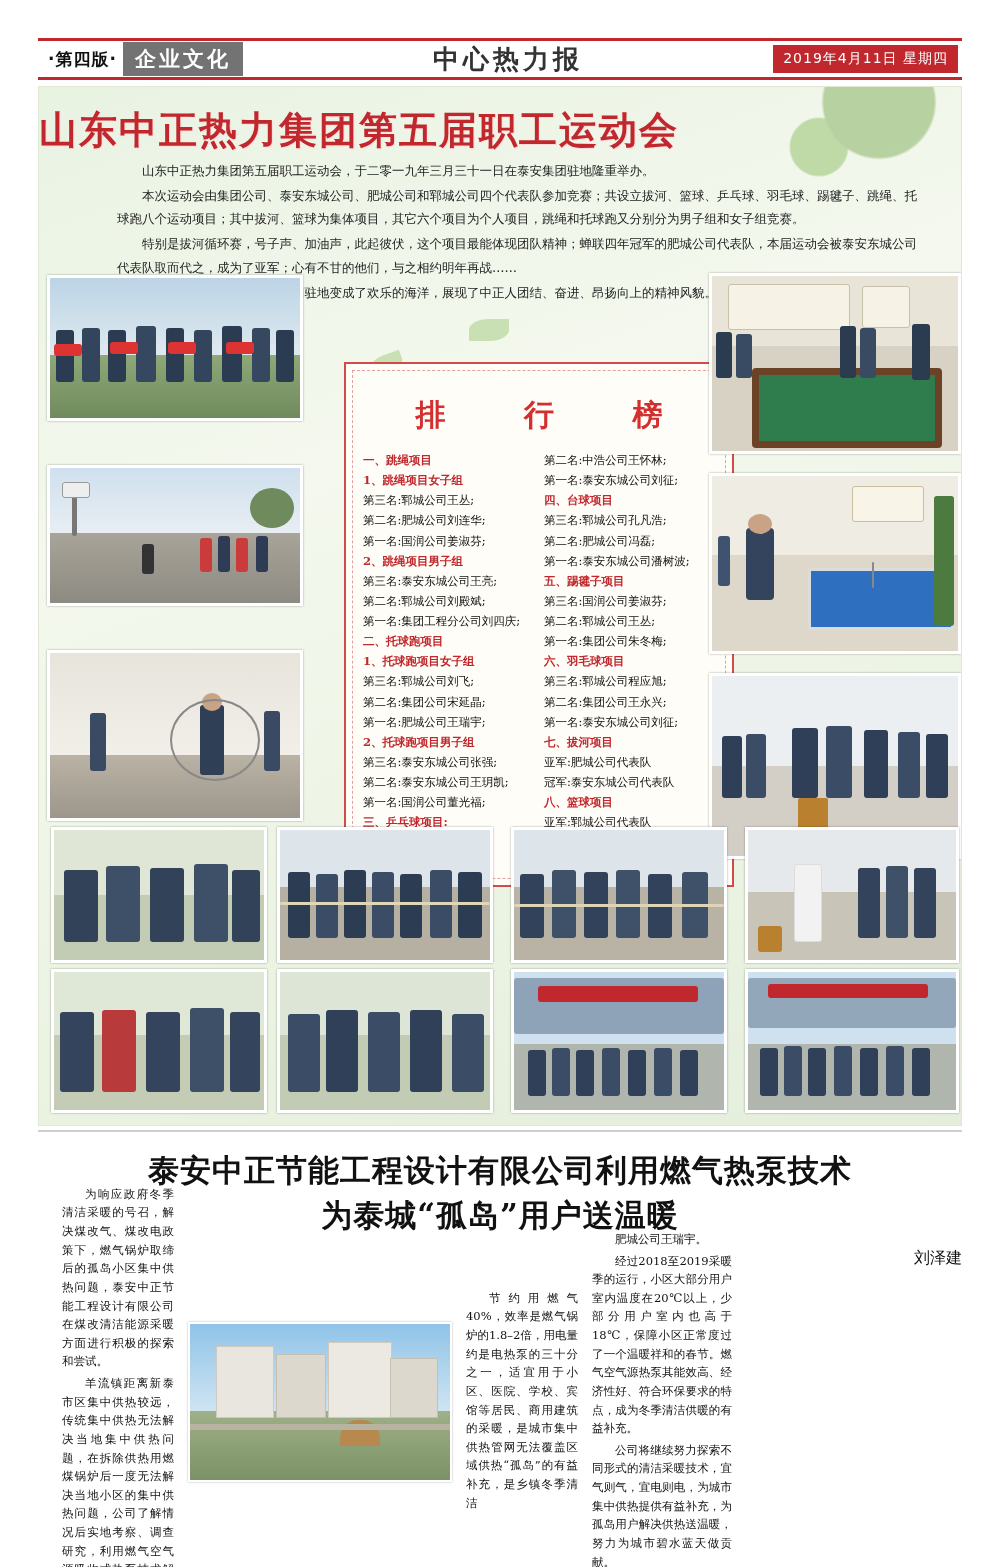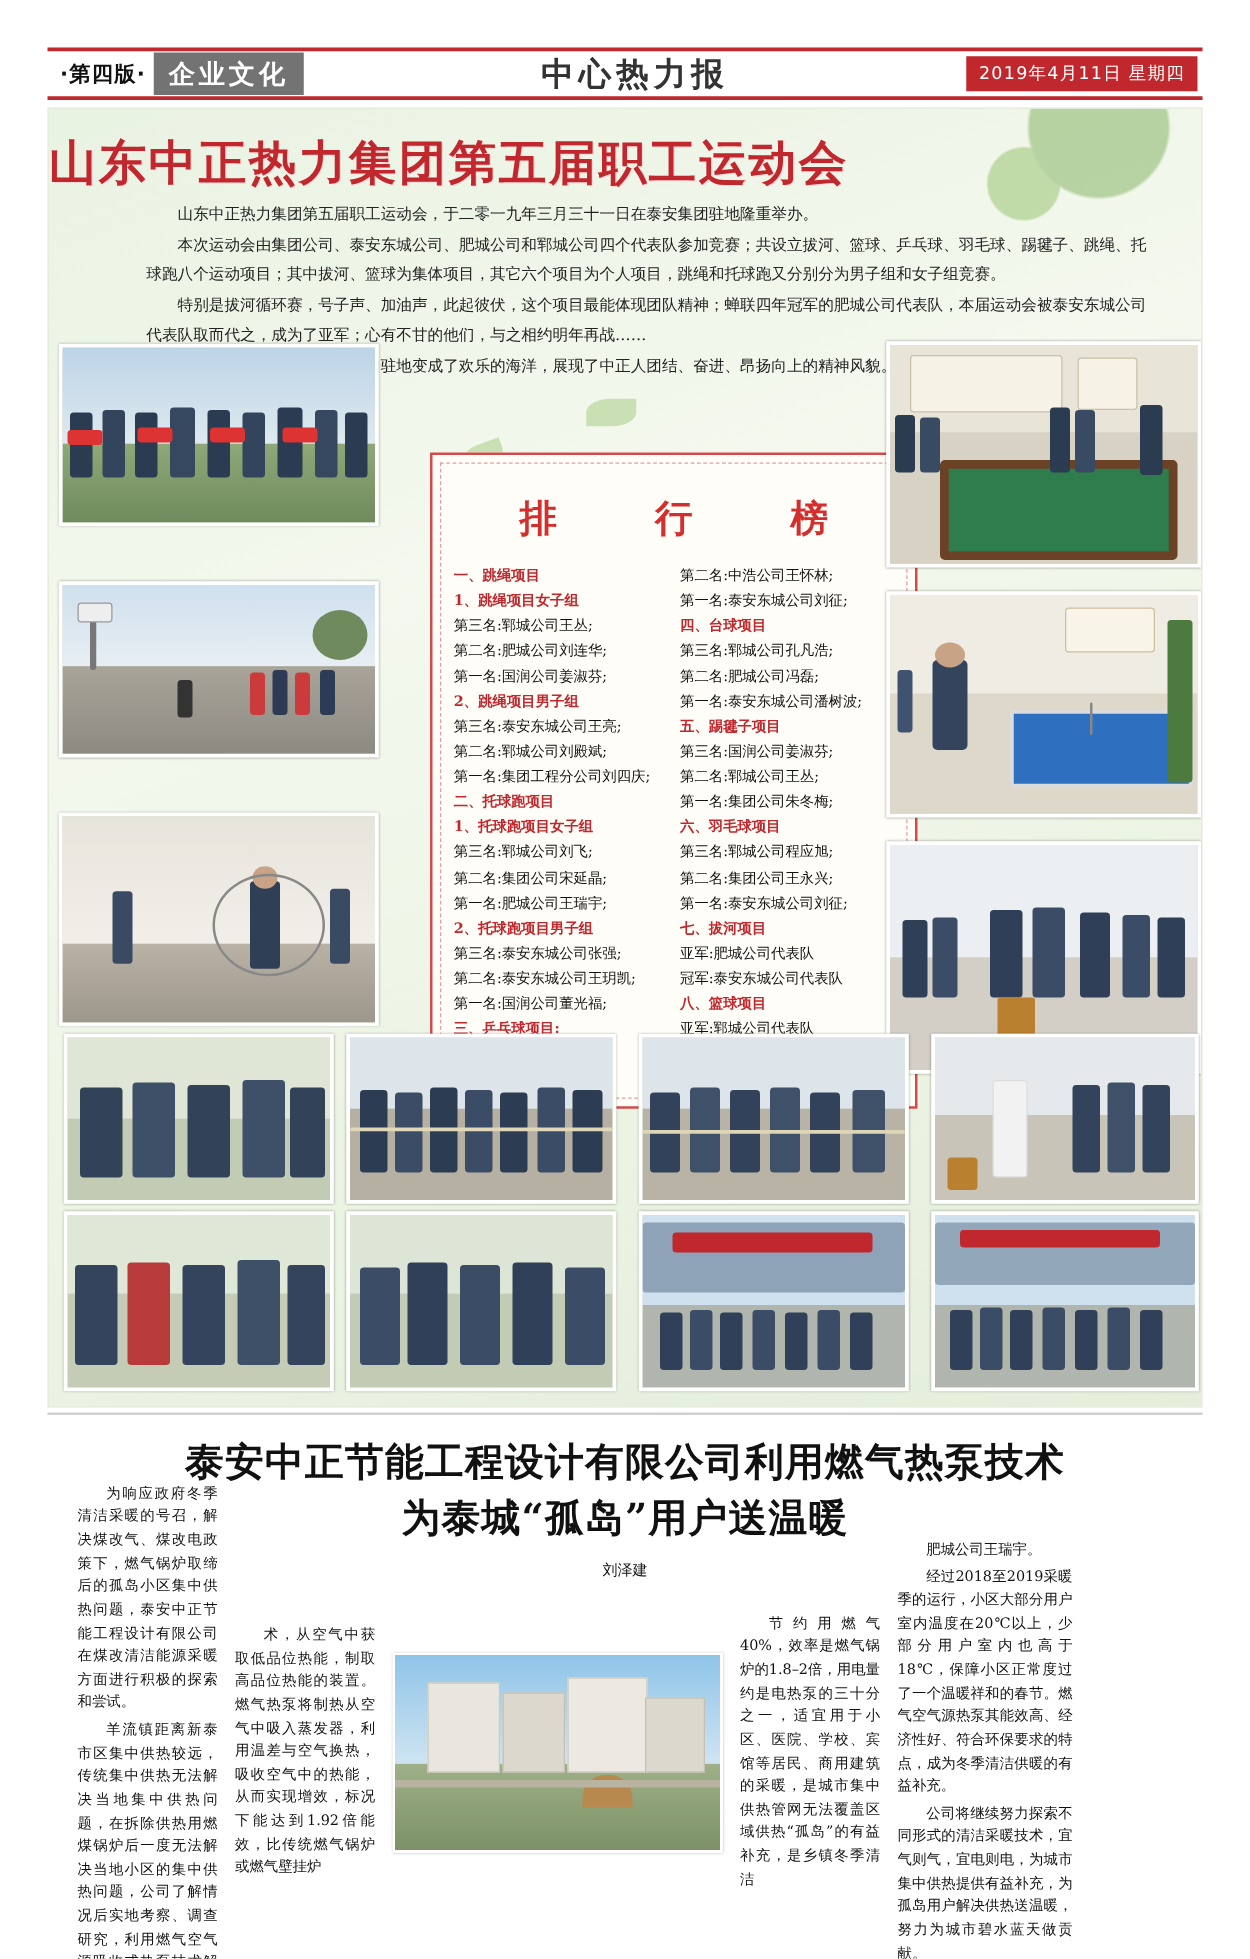--- a/index.html
+++ b/index.html
@@ -82,22 +82,22 @@
   .rank-col{flex:1;}
   .rk-h{color:#c0282d;font-weight:bold;}
   .rk-l{color:#111;}
   
   .bottom-title{
     position:absolute;left:38px;top:1148px;width:924px;text-align:center;
     font-size:31px;font-weight:bold;color:#111;letter-spacing:1px;
     font-family:"DejaVu Serif","Liberation Serif",serif;line-height:1.45;
   }
   .byline{
-    position:absolute;left:38px;top:1248px;width:924px;text-align:center;
-    font-size:12px;color:#111;font-family:"DejaVu Serif","Liberation Serif",serif;
+    position:absolute;left:38px;top:1248px;width:924px;text-align:right;
+    font-size:16px;color:#111;font-family:"DejaVu Serif","Liberation Serif",serif;
   }
   .cols{
     position:absolute;left:62px;top:1272px;width:880px;height:260px;
     display:flex;gap:14px;align-items:center;
   }
   .col{width:112px;font-size:11.5px;line-height:1.62;color:#111;
     font-family:"DejaVu Serif","Liberation Serif",serif;text-align:justify;}
   .col p{margin:0 0 3px 0;text-indent:2em;}
   .col.wide{width:140px;}
   .photo-mid{position:relative;width:260px;height:156px;border:2px solid #fff;box-shadow:0 0 2px rgba(0,0,0,.3);overflow:hidden;}
@@ -363,23 +363,20 @@
     <div>为泰城“孤岛”用户送温暖</div>
   </div>
   <div class="byline">刘泽建</div>
 
   <div class="cols">
     <div class="col">
       <p>为响应政府冬季清洁采暖的号召，解决煤改气、煤改电政策下，燃气锅炉取缔后的孤岛小区集中供热问题，泰安中正节能工程设计有限公司在煤改清洁能源采暖方面进行积极的探索和尝试。</p>
       <p>羊流镇距离新泰市区集中供热较远，传统集中供热无法解决当地集中供热问题，在拆除供热用燃煤锅炉后一度无法解决当地小区的集中供热问题，公司了解情况后实地考察、调查研究，利用燃气空气源吸收式热泵技术解决了当地小区的集中供热问题。</p>
 
     </div>
-    <div class="col">
-      <p>术，从空气中获取低品位热能，制取高品位热能的装置。燃气热泵将制热从空气中吸入蒸发器，利用温差与空气换热，吸收空气中的热能，从而实现增效，标况下能达到1.92倍能效，比传统燃气锅炉或燃气壁挂炉</p>
-    </div>
 
     <div class="photo-mid">
       <div style="position:absolute;left:0;top:0;right:0;height:56%;background:linear-gradient(#8fc4e8,#cfe4f2);"></div>
       <div style="position:absolute;left:0;bottom:0;right:0;height:44%;background:linear-gradient(#9db087,#7d9166);"></div>
       <div style="position:absolute;left:26px;top:22px;width:56px;height:70px;background:#e9e6df;border:1px solid #cfcabd;"></div>
       <div style="position:absolute;left:86px;top:30px;width:48px;height:62px;background:#ddd8cd;border:1px solid #c6c0b2;"></div>
       <div style="position:absolute;left:138px;top:18px;width:62px;height:74px;background:#ece9e2;border:1px solid #cfcabd;"></div>
       <div style="position:absolute;left:200px;top:34px;width:46px;height:58px;background:#ddd8cd;border:1px solid #c6c0b2;"></div>
       <div style="position:absolute;left:150px;top:96px;width:40px;height:26px;background:#b8894f;border-radius:18px 18px 0 0;"></div>
       <div style="position:absolute;left:0;top:100px;width:260px;height:6px;background:#b9b3a2;"></div>

